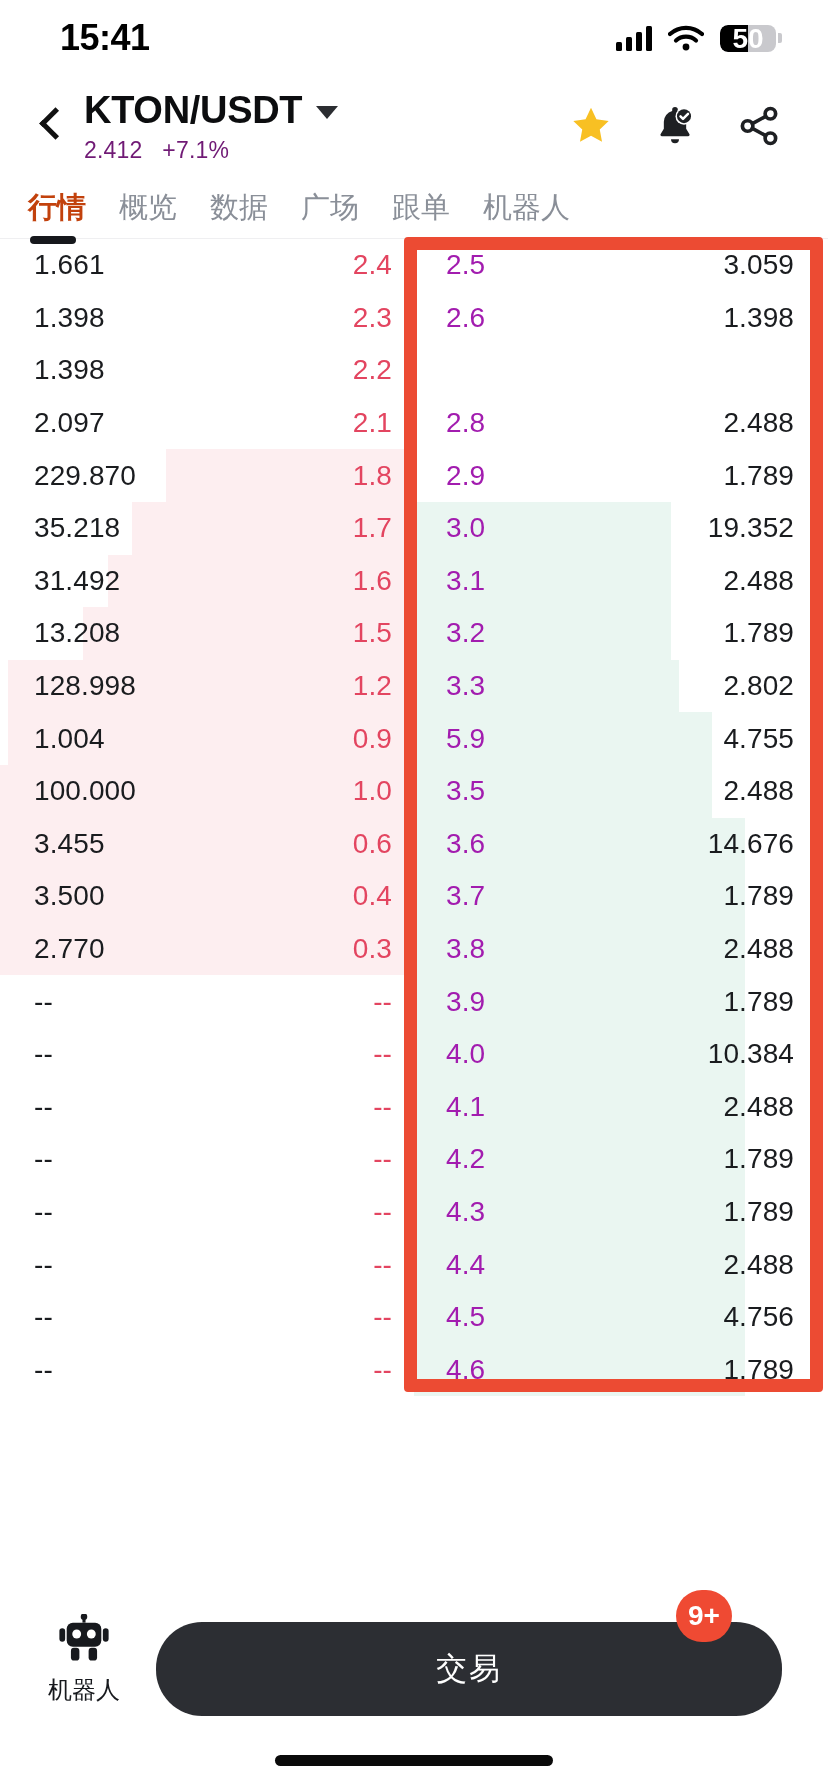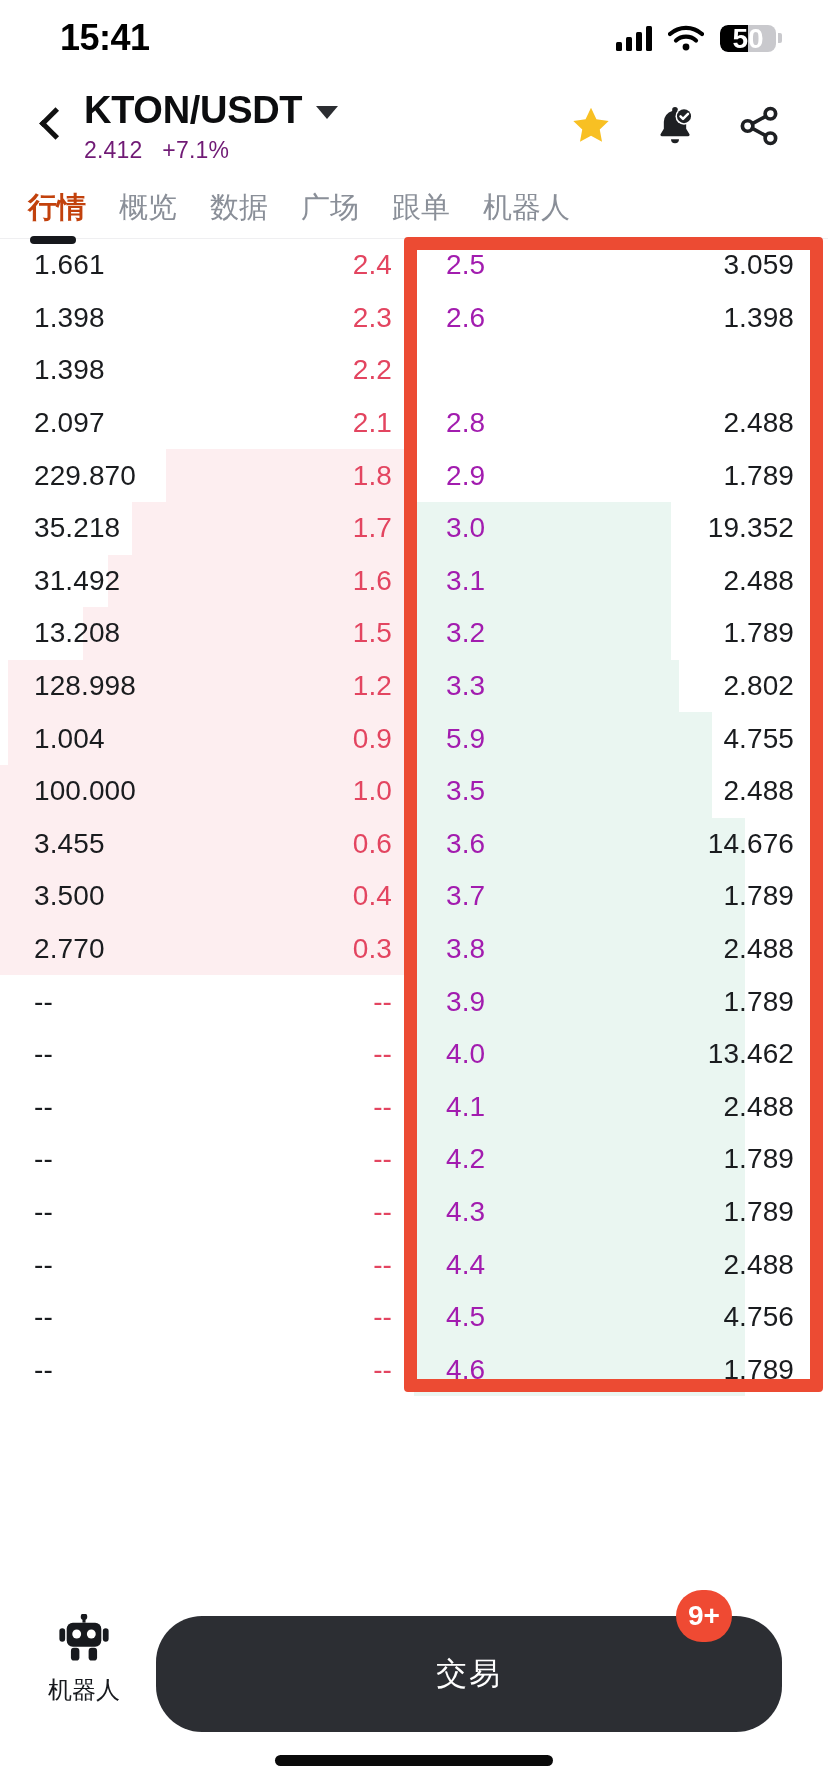--- a/index.html
+++ b/index.html
@@ -134,21 +134,21 @@
     display:flex; align-items:flex-start; padding:38px 24px 0 24px;
     z-index:30;
   }
   .robot{
     width:120px; flex:0 0 120px;
     display:flex; flex-direction:column; align-items:center; gap:10px;
     padding-top:4px;
   }
   .robot-label{ font-size:24px; color:#17191d; }
   .tradebtn{
-    flex:1 1 auto; height:116px; margin:6px 22px 0 12px;
+    flex:1 1 auto; height:94px; margin:12px 22px 0 12px;
     background:#2c2e33; border-radius:46px;
     display:flex; align-items:center; justify-content:center;
     color:#fff; font-size:31px; letter-spacing:2px;
   }
   .assistant{
     position:absolute; right:12px; bottom:76px;
     width:104px; height:104px; border-radius:50%;
     background:#fdf4ee; overflow:hidden;
     box-shadow:0 2px 10px rgba(0,0,0,.12);
   }
@@ -415,21 +415,21 @@
       </div>
     </div>
     <div class="bookrow">
       <div class="half left">
         <div class="cellamt">--</div>
         <div class="cellprice bidprice">--</div>
       </div>
       <div class="half right">
         <div class="bar ask" style="width: 80%;"></div>
         <div class="cellprice askprice">4.0</div>
-        <div class="cellamt">13.462</div>
+        <div class="cellamt">10.384</div>
       </div>
     </div>
     <div class="bookrow">
       <div class="half left">
         <div class="cellamt">--</div>
         <div class="cellprice bidprice">--</div>
       </div>
       <div class="half right">
         <div class="bar ask" style="width: 80%;"></div>
         <div class="cellprice askprice">4.1</div>

